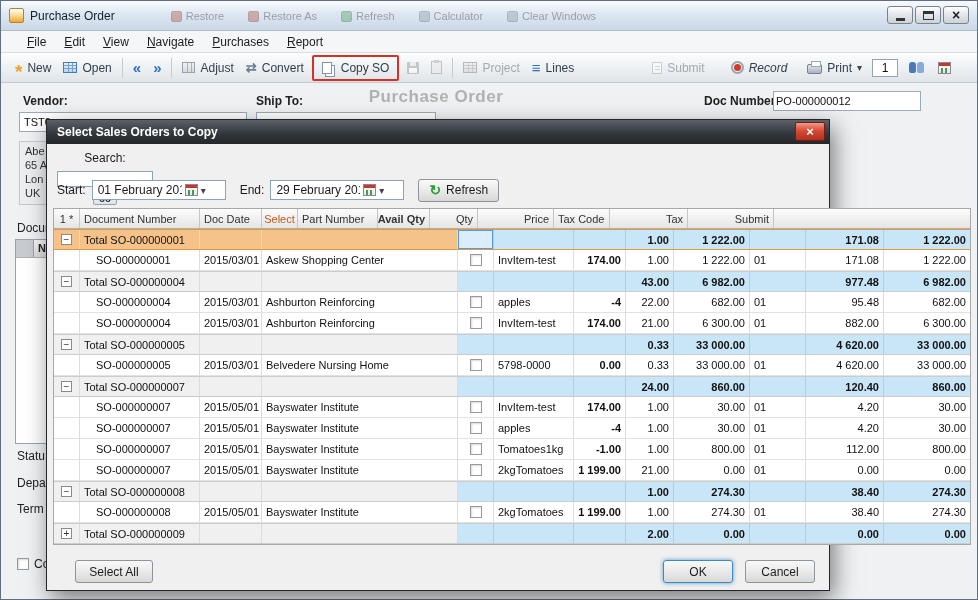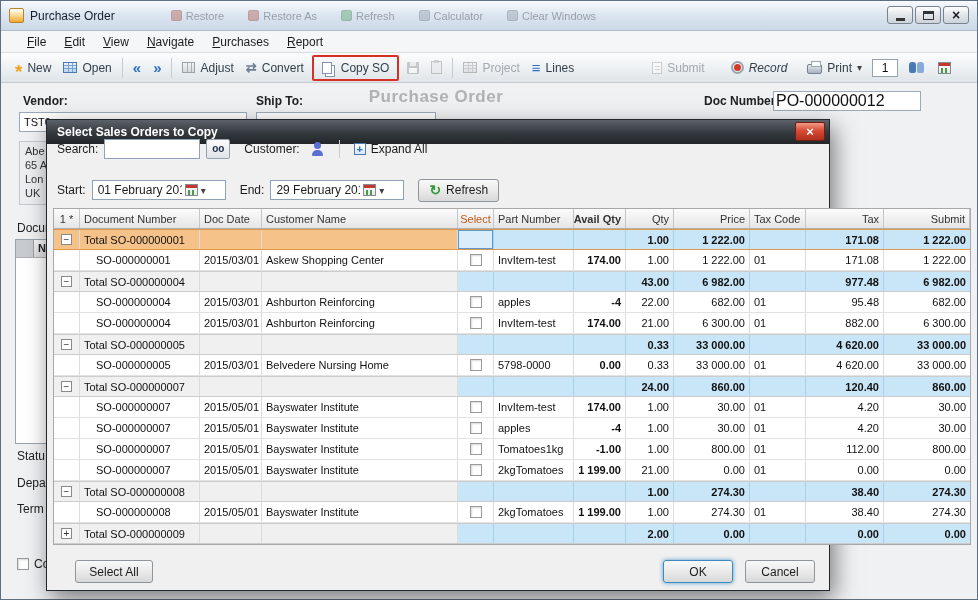--- a/index.html
+++ b/index.html
@@ -9,21 +9,21 @@
   
   .window { position:absolute; inset:0; border:1px solid #5f6f80; background:#f0f1f3; }
 
   .titlebar { position:absolute; left:0; top:0; right:0; height:30px;
     background:linear-gradient(#f8fbfe,#dde7f2 45%,#ccd8e7); border-bottom:1px solid #aebecd;
     display:flex; align-items:center; padding:0 8px; }
   .app-icon { width:15px; height:15px; background:linear-gradient(#fff,#ffe2a8 40%,#f0a830);
     border:1px solid #b8832a; border-radius:2px; margin-right:6px; flex:none; }
   .win-title { font-size:12px; color:#16202c; }
   .ghost-toolbar { display:flex; gap:24px; margin-left:56px; opacity:.38; }
-  .ghost-item { display:flex; align-items:flex-start; gap:4px; font-size:11px; color:#2a2a2a; white-space:nowrap; }
+  .ghost-item { display:flex; align-items:flex-end; gap:4px; font-size:11px; color:#2a2a2a; white-space:nowrap; }
   .ghost-icon { width:11px; height:11px; border-radius:2px; background:#b24a3a; border:1px solid #7e3020; flex:none; }
   .ghost-item:nth-child(3) .ghost-icon { background:#4a9a55; border-color:#2f6e3a; }
   .ghost-item:nth-child(4) .ghost-icon { background:#8d98a4; border-color:#5e6a76; }
   .ghost-item:nth-child(5) .ghost-icon { background:#8d98a4; border-color:#5e6a76; }
 
   .winbtns { position:absolute; top:5px; right:8px; display:flex; gap:2px; }
   .winbtn { width:26px; height:18px; border:1px solid #78828c; border-radius:3px;
     background:linear-gradient(#fdfdfd,#dde2e7 60%,#ccd2d8); display:flex; align-items:center; justify-content:center; }
   .winbtn.min::before { content:""; width:9px; height:3px; background:#333; margin-top:8px; }
   .winbtn.max::before { content:""; width:9px; height:7px; border:1px solid #333; box-shadow:inset 0 2px 0 #333; }
@@ -88,21 +88,21 @@
   .i-refresh::before { content:"\21bb"; color:#2f9a3a; font-weight:bold; font-size:14px; line-height:12px; }
 
   
   .flabel { position:absolute; font-size:12px; font-weight:bold; color:#222; }
   .lbl-vendor { left:22px; top:93px; }
   .lbl-shipto { left:255px; top:93px; }
   .watermark { position:absolute; left:335px; top:86px; width:200px; text-align:center;
     font-size:17px; font-weight:bold; color:#b2b2b2; letter-spacing:.5px; }
   .lbl-docnum { left:703px; top:93px; }
   .docnum-field { position:absolute; left:772px; top:90px; width:148px; height:20px; background:#fff;
-    border:1px solid #9aaaba; font-size:16px; padding:0 2px; color:#111; font-family:"Liberation Sans",sans-serif; }
+    border:1px solid #9aaaba; font-size:11px; padding:0 2px; color:#111; font-family:"Liberation Sans",sans-serif; }
 
   
   .vendor-combo { position:absolute; left:18px; top:111px; width:228px; height:20px; background:#fff;
     border:1px solid #9aaaba; font-size:11px; color:#111; padding:3px 4px; }
   .shipto-field { position:absolute; left:255px; top:111px; width:180px; height:20px; background:#fff; border:1px solid #9aaaba; }
   .address-box { position:absolute; left:18px; top:140px; width:228px; height:64px; background:#eceef0;
     border:1px solid #c5c9cd; font-size:11px; color:#333; padding:2px 5px; line-height:14px; }
   .address-box div { white-space:nowrap; }
   .doc-label { position:absolute; left:16px; top:220px; font-size:12px; color:#222; }
   .left-grid { position:absolute; left:14px; top:238px; width:260px; height:205px; background:#fff; border:1px solid #9aa3ac; }
@@ -122,21 +122,21 @@
     border:1px solid #23272b; box-shadow:4px 8px 22px rgba(0,0,0,.5); z-index:20; }
   .dlg-titlebar { position:absolute; left:0; top:0; right:0; height:24px;
     background:linear-gradient(#5c6269,#33383d 55%,#222629); display:flex; align-items:center;
     padding:0 10px; color:#fff; font-size:12px; font-weight:bold; }
   .dlg-close { position:absolute; top:2px; right:4px; width:30px; height:19px;
     background:linear-gradient(#f09a88,#d84a34 45%,#b03020); border:1px solid #741e12; border-radius:2px;
     display:flex; align-items:center; justify-content:center; }
   .dlg-close::before { content:"\00d7"; color:#fff; font-weight:bold; font-size:13px; line-height:1; }
 
   .dlg-row { position:absolute; display:flex; align-items:center; gap:6px; font-size:12px; color:#1c1c1c; height:22px; }
-  .dlg-row1 { left:10px; top:18px; }
+  .dlg-row1 { left:10px; top:31px;flex-direction:column; }
   .dlg-row2 { left:10px; top:59px; }
   .dlbl { white-space:nowrap; }
   .search-input { width:96px; height:20px; border:1px solid #8ea2b6; background:#fff; font-size:12px;
     padding:0 4px; font-family:"Liberation Sans",sans-serif; }
   .small-btn { width:24px; height:20px; border:1px solid #96a2ae; border-radius:2px;
     background:linear-gradient(#fafafa,#dfe3e7); display:flex; align-items:center; justify-content:center; }
   .small-btn.plain { border-color:transparent; background:transparent; }
   .vsep { width:1px; height:18px; background:#c6cbd1; margin:0 3px; }
   .flat-btn { display:flex; align-items:center; gap:5px; padding:2px 5px; }
   .gap-l { margin-left:8px; }
@@ -367,21 +367,20 @@
         <span class="ico i-refresh"></span>
         <span>Refresh</span>
       </span>
     </div>
 
     <div class="tbl">
       <div class="thead">
         <div class="cell c-ind">1 *</div>
         <div class="cell c-doc">Document Number</div>
         <div class="cell c-date">Doc Date</div>
-        <div class="cell c-cust">Customer Name</div>
         <div class="cell c-sel hd-select">Select</div>
         <div class="cell c-part">Part Number</div>
         <div class="cell c-avail num">Avail Qty</div>
         <div class="cell c-qty num">Qty</div>
         <div class="cell c-price num">Price</div>
         <div class="cell c-taxc">Tax Code</div>
         <div class="cell c-tax num">Tax</div>
         <div class="cell c-amt num">Submit</div>
       </div>
       <div>

